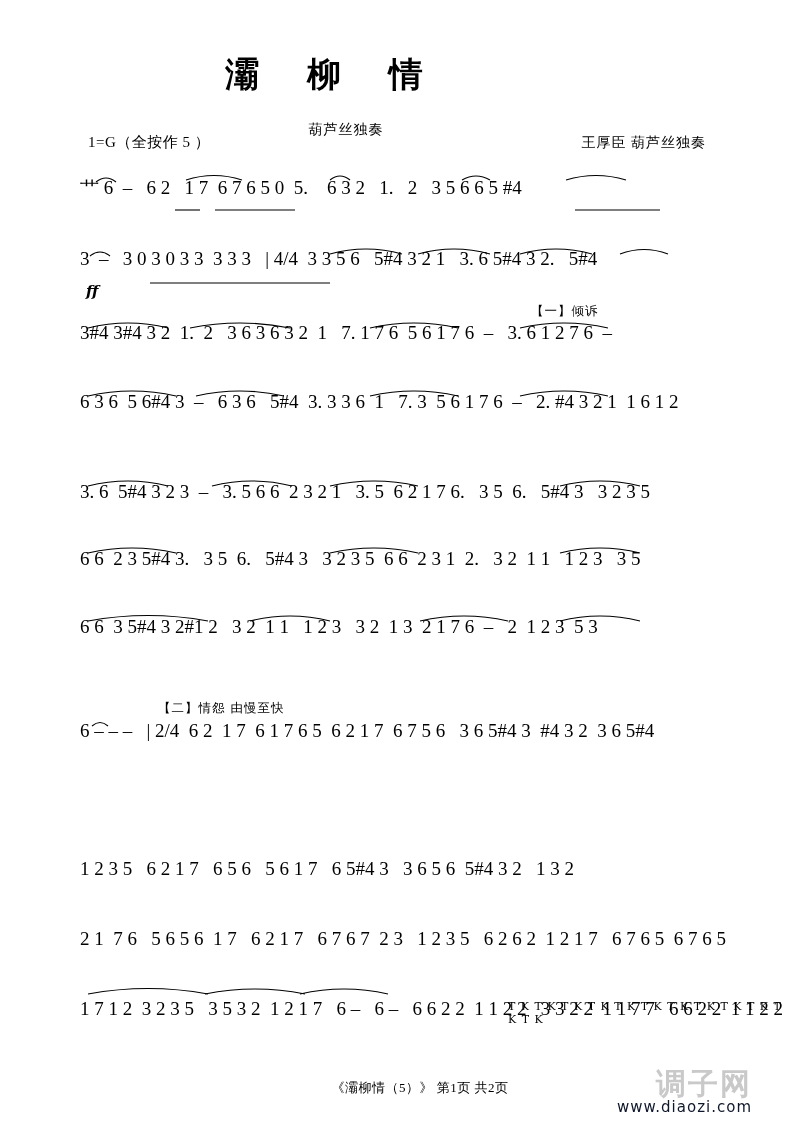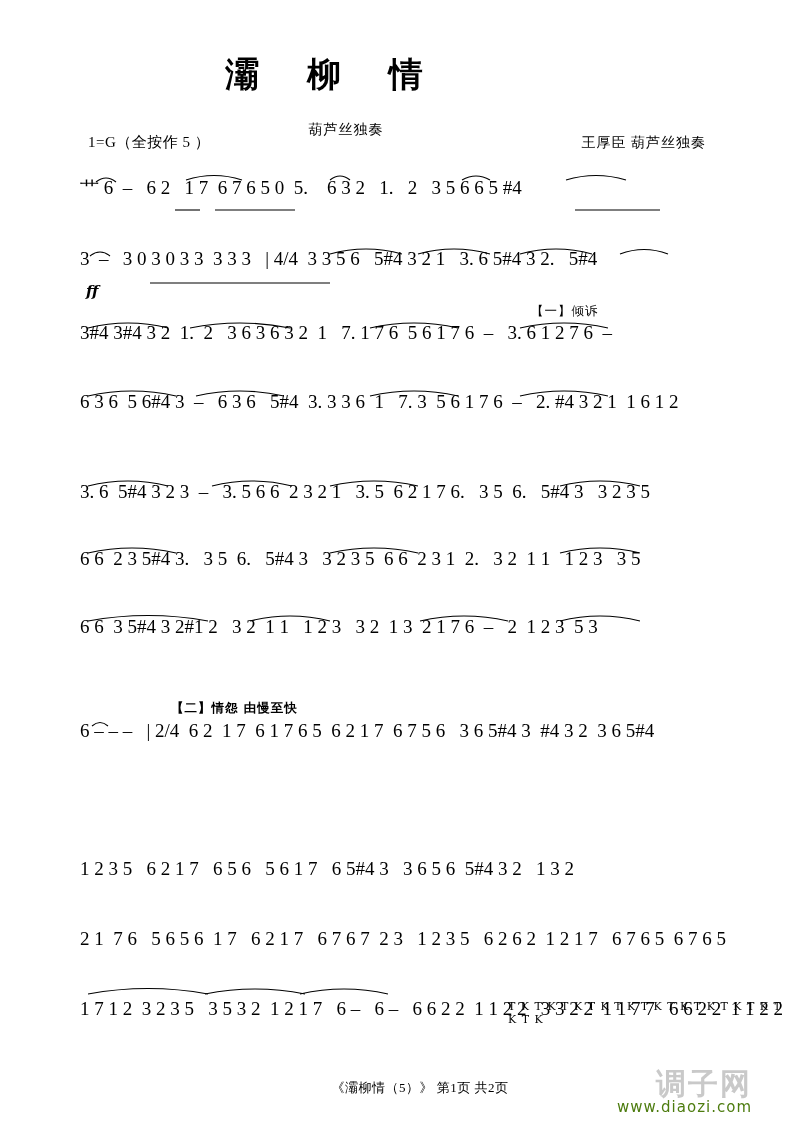--- a/index.html
+++ b/index.html
@@ -103,21 +103,21 @@
     font-weight: bold;
     color: #c9c9c9;
     letter-spacing: 2px;
   }
   .watermark-url {
     position: absolute;
     right: 40px;
     top: 1098px;
     font-family: "DejaVu Sans", sans-serif;
     font-size: 15px;
-    color: #4d7c0f;
+    color: #0f172a;
     letter-spacing: 1px;
   }
   
   .slur-layer {
     position: absolute;
     left: 0; top: 0;
     width: 792px; height: 1121px;
     pointer-events: none;
   }
 </style>
@@ -125,21 +125,21 @@
 <body>
 
 <div class="page">
 
   <div class="title">灞 柳 情</div>
   <div class="subtitle">葫芦丝独奏</div>
   <div class="key-sig">1=G（全按作 5 ）</div>
   <div class="composer">王厚臣  葫芦丝独奏</div>
 
   <div class="section-mark" style="top:303px; left:531px;">【一】倾诉</div>
-  <div class="section-mark" style="top:700px; left:171px;font-weight:bold;">【二】情怨   由慢至快</div>
+  <div class="section-mark" style="top:700px; left:158px;">【二】情怨   由慢至快</div>
   <div class="dyn" style="position:absolute; top:282px; left:86px;">ff</div>
 
   <div class="system" style="top:175px;">
     <div class="notes">艹 6  –   6 2   1 7  6 7 6 5 0  5.    6 3 2   1.   2   3 5 6 6 5 #4</div>
   </div>
   <div class="system" style="top:248px;">
     <div class="notes">3  –   3 0 3 0 3 3  3 3 3   | 4/4  3 3 5 6   5#4 3 2 1   3. 6 5#4 3 2.   5#4</div>
   </div>
   <div class="system" style="top:322px;">
     <div class="notes">3#4 3#4 3 2  1.  2   3 6 3 6 3 2  1   7. 1 7 6  5 6 1 7 6  –   3. 6 1 2 7 6  –</div>

